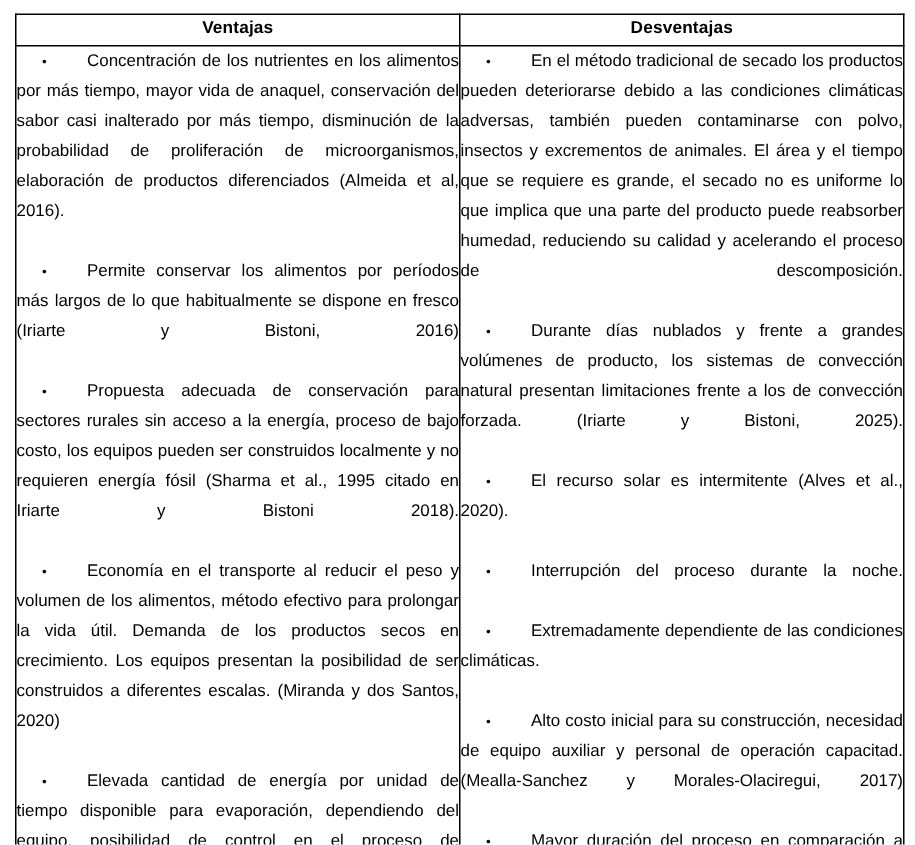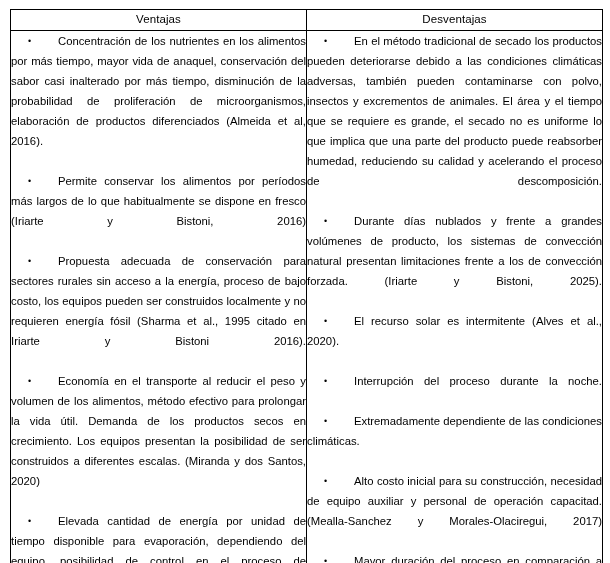--- a/index.html
+++ b/index.html
@@ -35,21 +35,21 @@
   table.compare-table td,
   table.compare-table th {
     border: 1px solid #000000;
     vertical-align: top;
     padding: 0;
   }
 
   th.col-head {
     height: 20px;
     text-align: center;
-    font-weight: normal;
+    font-weight: bold;
     font-size: 11.5px;
     line-height: 19px;
     padding: 0 6px;
     letter-spacing: 0.1px;
   }
 
   td.col-body {
     padding: 4px 8px 8px 8px;
   }
 
@@ -109,21 +109,21 @@
             <li>
               <span class="bullet-mark">•</span>
               <span>Concentración de los nutrientes en los alimentos por más tiempo, mayor vida de anaquel, conservación del sabor casi inalterado por más tiempo, disminución de la probabilidad de proliferación de microorganismos, elaboración de productos diferenciados (Almeida et al, 2016).</span>
             </li>
             <li>
               <span class="bullet-mark">•</span>
               <span>Permite conservar los alimentos por períodos más largos de lo que habitualmente se dispone en fresco (Iriarte y Bistoni, 2016)</span>
             </li>
             <li>
               <span class="bullet-mark">•</span>
-              <span>Propuesta adecuada de conservación para sectores rurales sin acceso a la energía, proceso de bajo costo, los equipos pueden ser construidos localmente y no requieren energía fósil (Sharma et al., 1995 citado en Iriarte y Bistoni 2016).</span>
+              <span>Propuesta adecuada de conservación para sectores rurales sin acceso a la energía, proceso de bajo costo, los equipos pueden ser construidos localmente y no requieren energía fósil (Sharma et al., 1995 citado en Iriarte y Bistoni 2018).</span>
             </li>
             <li>
               <span class="bullet-mark">•</span>
               <span>Economía en el transporte al reducir el peso y volumen de los alimentos, método efectivo para prolongar la vida útil. Demanda de los productos secos en crecimiento. Los equipos presentan la posibilidad de ser construidos a diferentes escalas. (Miranda y dos Santos, 2020)</span>
             </li>
             <li>
               <span class="bullet-mark">•</span>
               <span>Elevada cantidad de energía por unidad de tiempo disponible para evaporación, dependiendo del equipo, posibilidad de control en el proceso de deshidratación, resguardo de los alimentos de la intemperie, incremento en la productividad en comparación al sistema tradicional, posibilidad de usarse en distintos productos según destino (Mealla-Sanchez y Morales-Olaciregui, 2017).</span>
             </li>
           </ul>

